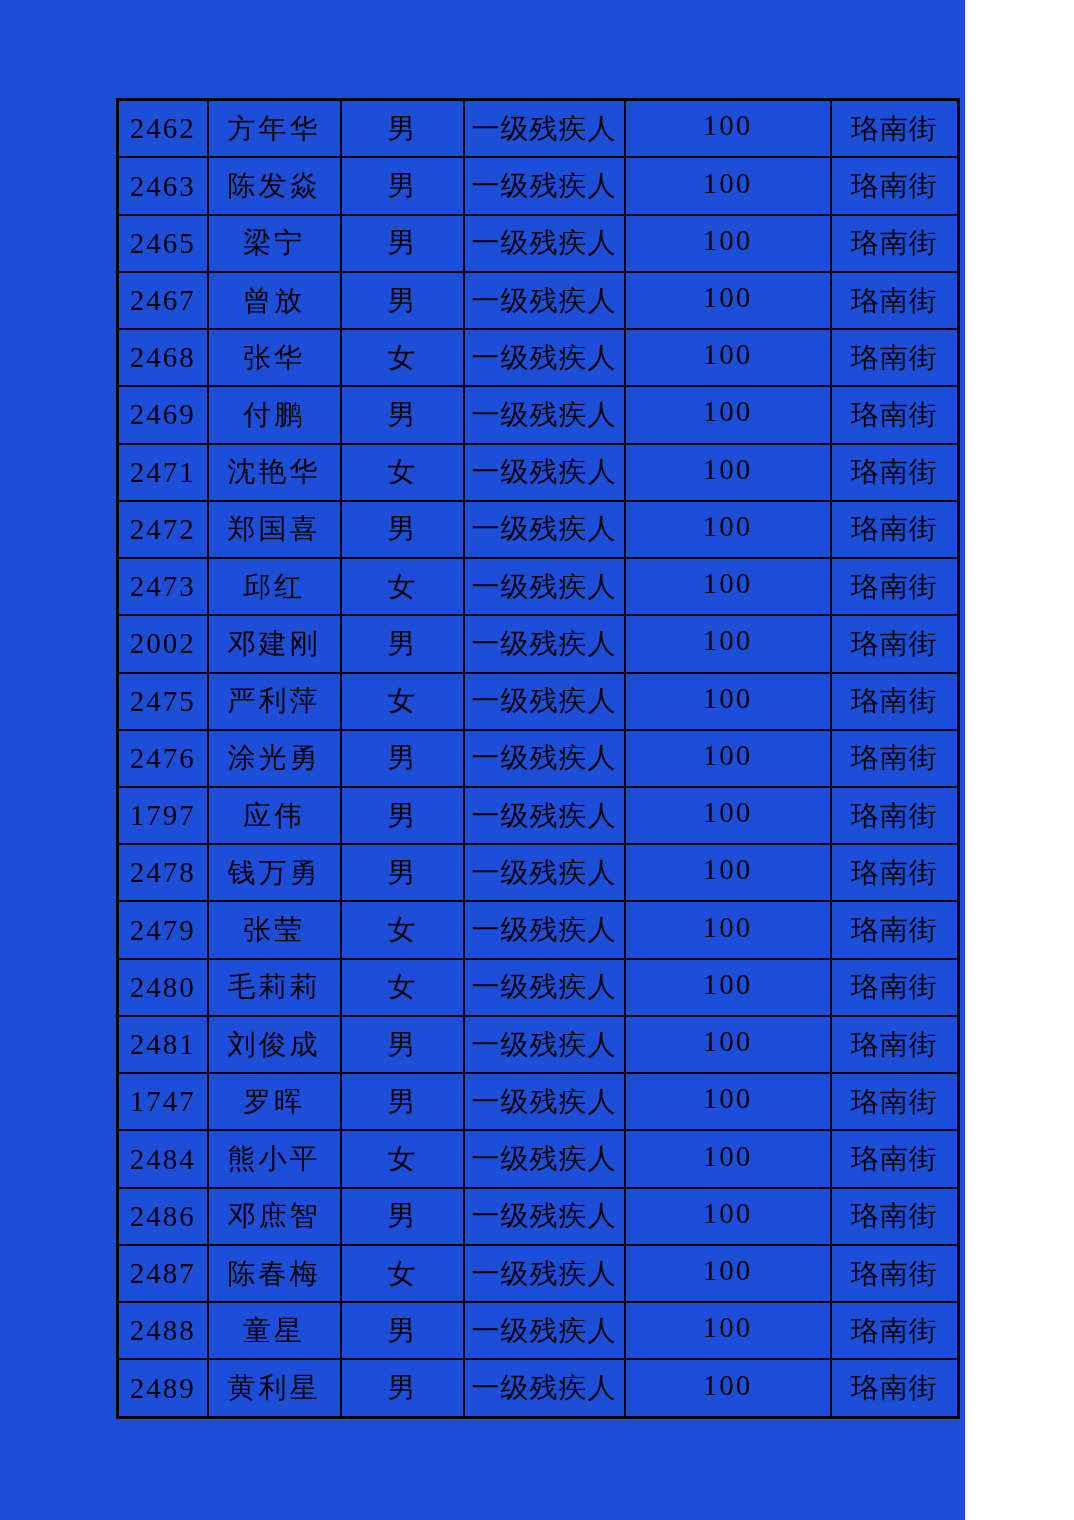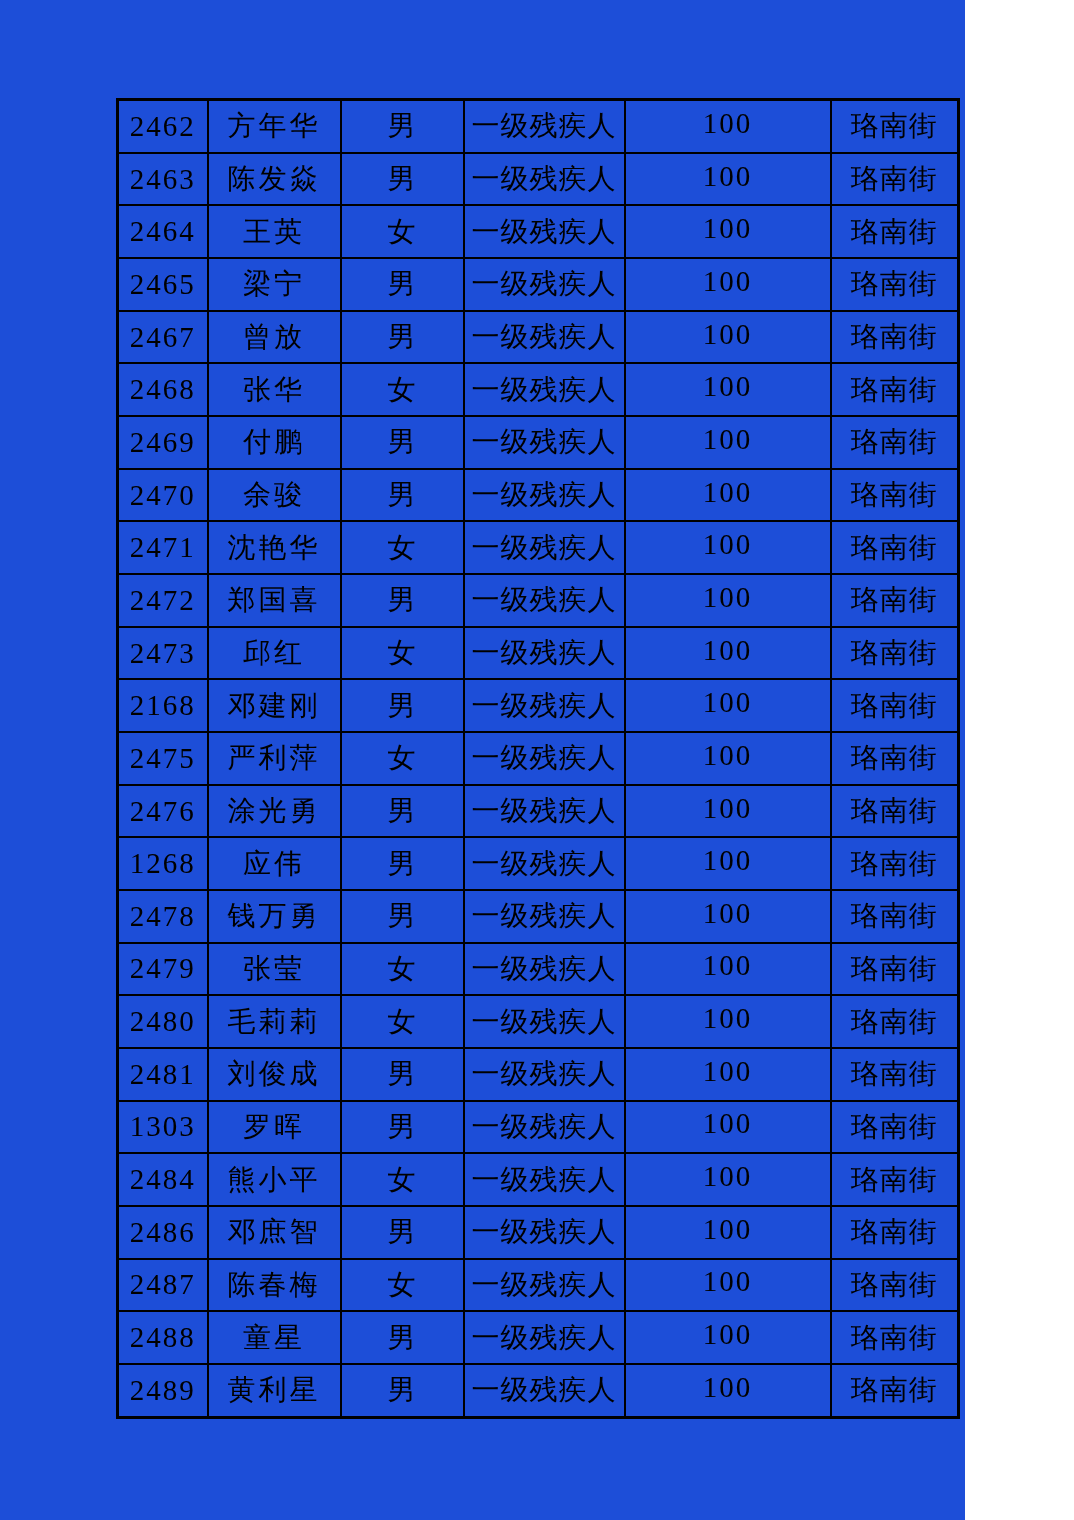--- a/index.html
+++ b/index.html
@@ -82,28 +82,20 @@
         </tr>
         <tr>
           <td class="cell-id">2463</td>
           <td class="cell-name">陈发焱</td>
           <td class="cell-gender">男</td>
           <td class="cell-category">一级残疾人</td>
           <td class="cell-amount">100</td>
           <td class="cell-street">珞南街</td>
         </tr>
         <tr>
-          <td class="cell-id">2464</td>
-          <td class="cell-name">王英</td>
-          <td class="cell-gender">女</td>
-          <td class="cell-category">一级残疾人</td>
-          <td class="cell-amount">100</td>
-          <td class="cell-street">珞南街</td>
-        </tr>
-        <tr>
           <td class="cell-id">2465</td>
           <td class="cell-name">梁宁</td>
           <td class="cell-gender">男</td>
           <td class="cell-category">一级残疾人</td>
           <td class="cell-amount">100</td>
           <td class="cell-street">珞南街</td>
         </tr>
         <tr>
           <td class="cell-id">2467</td>
           <td class="cell-name">曾放</td>
@@ -122,28 +114,20 @@
         </tr>
         <tr>
           <td class="cell-id">2469</td>
           <td class="cell-name">付鹏</td>
           <td class="cell-gender">男</td>
           <td class="cell-category">一级残疾人</td>
           <td class="cell-amount">100</td>
           <td class="cell-street">珞南街</td>
         </tr>
         <tr>
-          <td class="cell-id">2470</td>
-          <td class="cell-name">余骏</td>
-          <td class="cell-gender">男</td>
-          <td class="cell-category">一级残疾人</td>
-          <td class="cell-amount">100</td>
-          <td class="cell-street">珞南街</td>
-        </tr>
-        <tr>
           <td class="cell-id">2471</td>
           <td class="cell-name">沈艳华</td>
           <td class="cell-gender">女</td>
           <td class="cell-category">一级残疾人</td>
           <td class="cell-amount">100</td>
           <td class="cell-street">珞南街</td>
         </tr>
         <tr>
           <td class="cell-id">2472</td>
           <td class="cell-name">郑国喜</td>
@@ -154,21 +138,21 @@
         </tr>
         <tr>
           <td class="cell-id">2473</td>
           <td class="cell-name">邱红</td>
           <td class="cell-gender">女</td>
           <td class="cell-category">一级残疾人</td>
           <td class="cell-amount">100</td>
           <td class="cell-street">珞南街</td>
         </tr>
         <tr>
-          <td class="cell-id">2168</td>
+          <td class="cell-id">2002</td>
           <td class="cell-name">邓建刚</td>
           <td class="cell-gender">男</td>
           <td class="cell-category">一级残疾人</td>
           <td class="cell-amount">100</td>
           <td class="cell-street">珞南街</td>
         </tr>
         <tr>
           <td class="cell-id">2475</td>
           <td class="cell-name">严利萍</td>
           <td class="cell-gender">女</td>
@@ -178,21 +162,21 @@
         </tr>
         <tr>
           <td class="cell-id">2476</td>
           <td class="cell-name">涂光勇</td>
           <td class="cell-gender">男</td>
           <td class="cell-category">一级残疾人</td>
           <td class="cell-amount">100</td>
           <td class="cell-street">珞南街</td>
         </tr>
         <tr>
-          <td class="cell-id">1268</td>
+          <td class="cell-id">1797</td>
           <td class="cell-name">应伟</td>
           <td class="cell-gender">男</td>
           <td class="cell-category">一级残疾人</td>
           <td class="cell-amount">100</td>
           <td class="cell-street">珞南街</td>
         </tr>
         <tr>
           <td class="cell-id">2478</td>
           <td class="cell-name">钱万勇</td>
           <td class="cell-gender">男</td>
@@ -218,21 +202,21 @@
         </tr>
         <tr>
           <td class="cell-id">2481</td>
           <td class="cell-name">刘俊成</td>
           <td class="cell-gender">男</td>
           <td class="cell-category">一级残疾人</td>
           <td class="cell-amount">100</td>
           <td class="cell-street">珞南街</td>
         </tr>
         <tr>
-          <td class="cell-id">1303</td>
+          <td class="cell-id">1747</td>
           <td class="cell-name">罗晖</td>
           <td class="cell-gender">男</td>
           <td class="cell-category">一级残疾人</td>
           <td class="cell-amount">100</td>
           <td class="cell-street">珞南街</td>
         </tr>
         <tr>
           <td class="cell-id">2484</td>
           <td class="cell-name">熊小平</td>
           <td class="cell-gender">女</td>

